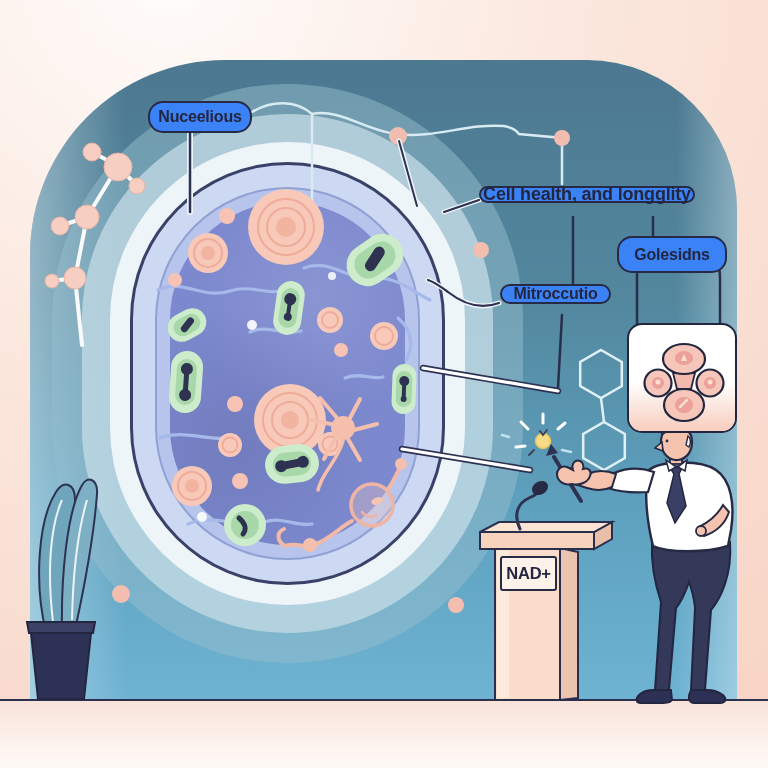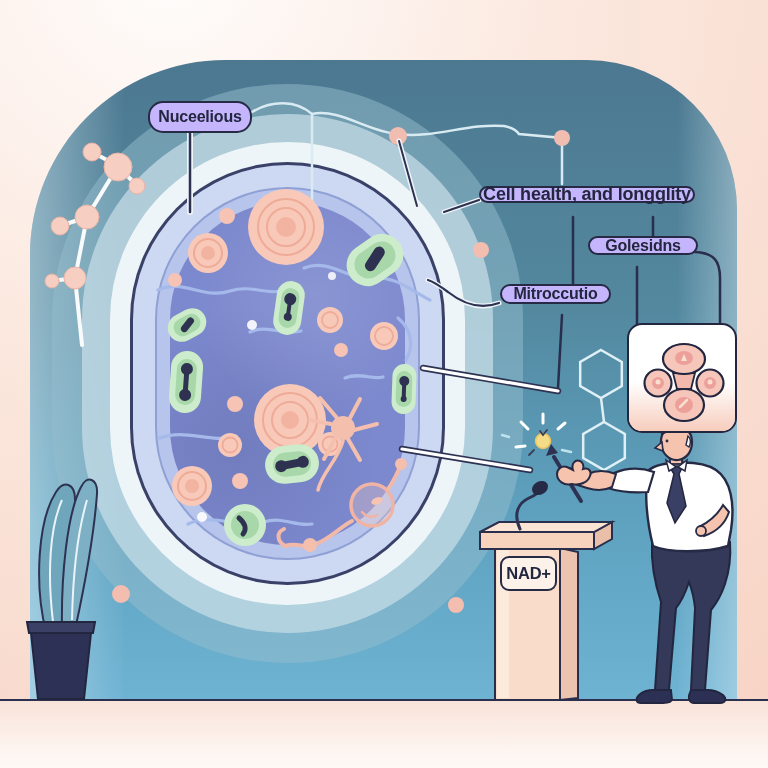--- a/index.html
+++ b/index.html
@@ -34,29 +34,29 @@
   .cell-inner{left:170px;top:202px;width:235px;height:343px;border-radius:120px;
     background:
       radial-gradient(circle at 62% 28%, rgba(255,255,255,.10), transparent 42%),
       radial-gradient(circle at 28% 72%, rgba(42,48,96,.14), transparent 48%),
       #7d89ce;}
   
   .scene{left:0;top:0;width:768px;height:768px;}
   
   .pill{
     display:flex;align-items:center;justify-content:center;
-    background:#c4b5fd;border:2.5px solid #262a45;border-radius:15px;
+    background:#3b82f6;border:2.5px solid #262a45;border-radius:15px;
     color:#23263f;font-weight:bold;font-size:16px;white-space:nowrap;
     box-sizing:border-box;letter-spacing:-.2px;
   }
   .pill-nucleus{left:148px;top:101px;width:104px;height:32px;}
   .pill-health{left:479px;top:186px;width:216px;height:17px;font-size:18px;}
   .pill-mito{left:500px;top:284px;width:111px;height:20px;}
-  .pill-golgi{left:588px;top:236px;width:110px;height:19px;}
-  .pill-nad{left:500px;top:556px;width:57px;height:35px;border-radius:9px;background:#fdf2ea;font-size:16.5px;}
+  .pill-golgi{left:617px;top:236px;width:110px;height:37px;}
+  .pill-nad{left:500px;top:556px;width:57px;height:35px;border-radius:3px;background:#fdf2ea;font-size:16.5px;}
   
   .card{left:627px;top:323px;width:110px;height:110px;background:#fff;
     border:2.5px solid #23263f;border-radius:15px;overflow:hidden;box-sizing:border-box;}
   .card-grad{left:0;bottom:0;width:100%;height:46%;
     background:linear-gradient(rgba(249,205,189,0),#f7cdbd);}
 </style>
 </head>
 <body>
 
 <div class="abs panel">

